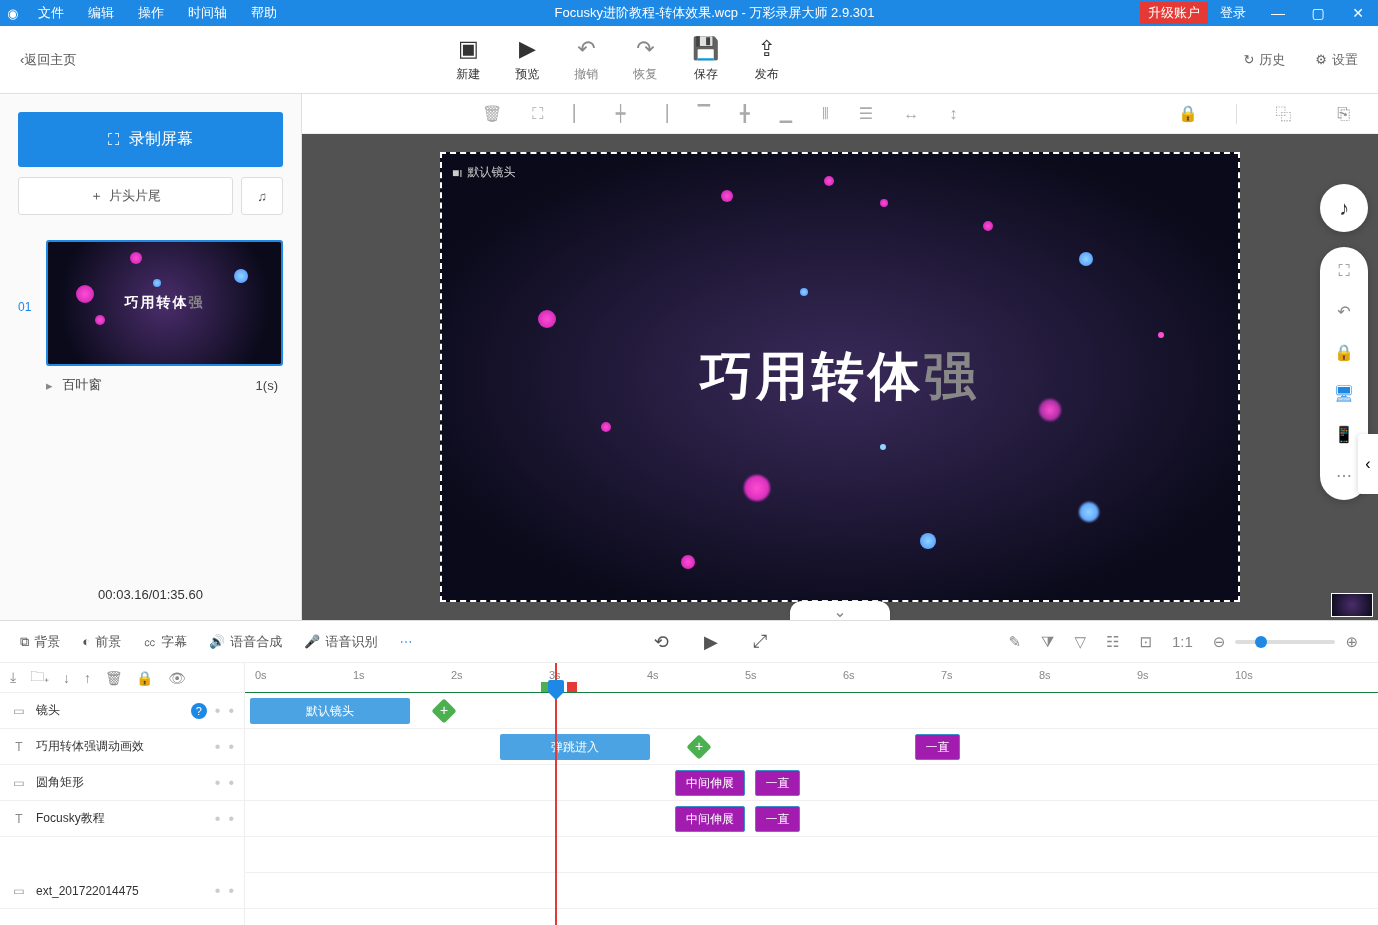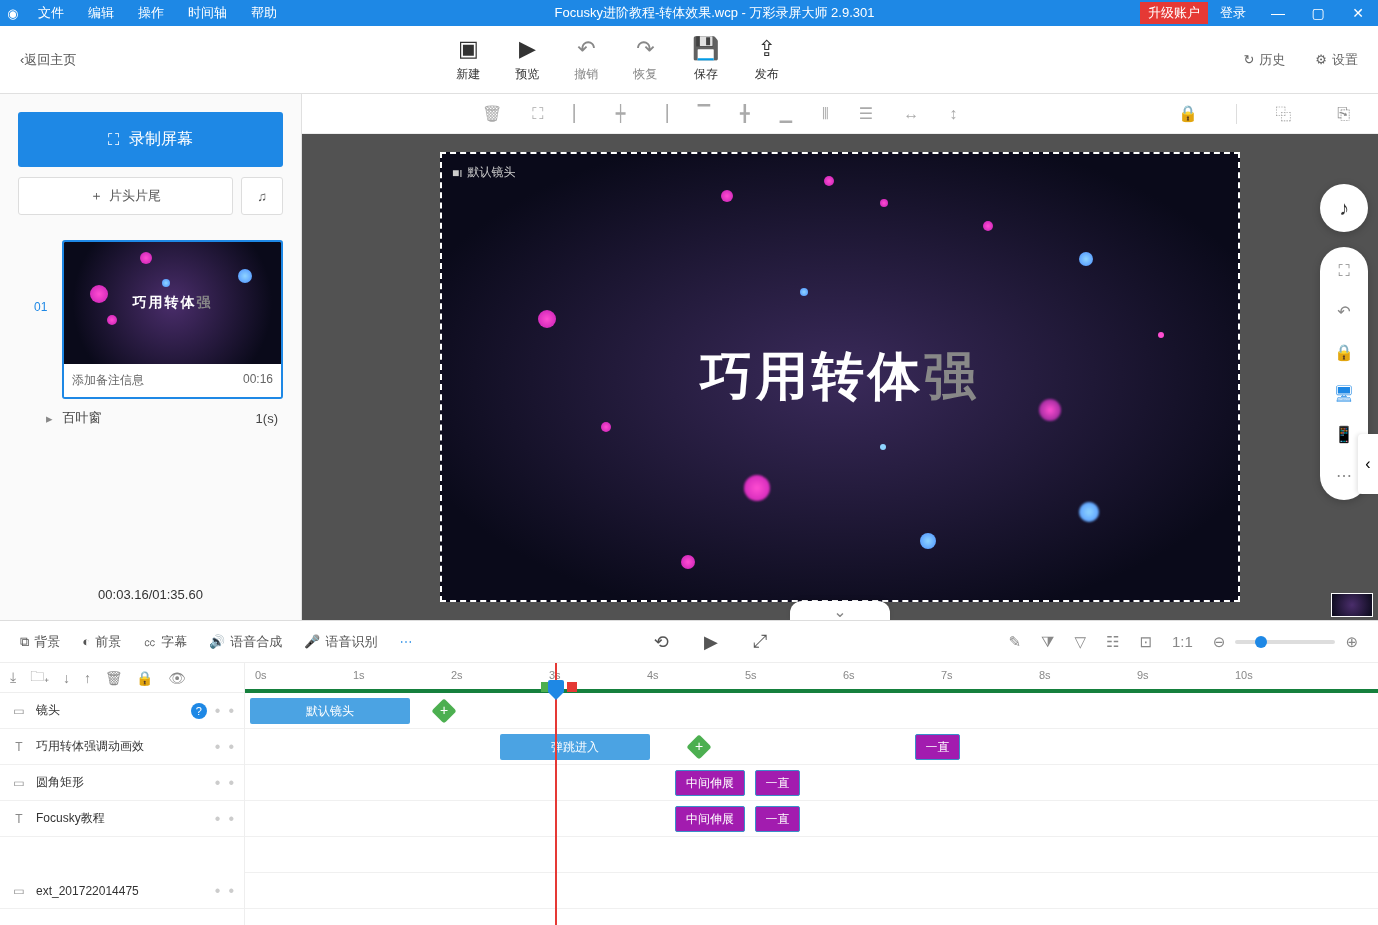--- a/index.html
+++ b/index.html
@@ -20,21 +20,21 @@
 .toolbar-right { display: flex; gap: 30px; }
 .tool-icon { color: #666; cursor: pointer; font-size: 18px; display: flex; align-items: center; gap: 5px; font-size: 13px;}
 .main-row { flex: 1; display: flex; overflow: hidden; }
 .sidebar { width: 302px; background: #fafafa; border-right: 1px solid #e0e0e0; padding: 18px; display: flex; flex-direction: column; gap: 10px;}
 .record-btn { background: #1e88e5; color: #fff; height: 55px; border-radius: 3px; display: flex; align-items: center; justify-content: center; gap: 10px; font-size: 16px; cursor: pointer; }
 .sub-btns { display: flex; gap: 8px; }
 .sub-btn { flex: 1; border: 1px solid #ddd; background: #fff; height: 38px; display: flex; align-items: center; justify-content: center; gap: 6px; font-size: 13px; cursor: pointer; border-radius: 3px; color: #555;}
 .sub-btn.music { flex: 0 0 42px; }
 .slide-list { flex: 1; overflow-y: auto; }
 .slide-item { display: flex; gap: 8px; margin-top: 15px;}
-.slide-num { width: 20px; font-size: 12px; color: #1e88e5; padding-top: 60px; margin-left: 16px;}
+.slide-num { width: 20px; font-size: 12px; color: #1e88e5; padding-top: 60px;}
 .slide-num.gray { color: #888; }
 .slide-card { flex: 1; border: 2px solid #1e88e5; border-radius: 3px; overflow: hidden; }
 .slide-card.plain { border-color: #ddd; }
 .thumb { height: 122px; background: radial-gradient(circle, #4a2d6b 0%, #0a0a1a 80%); position: relative; display: flex; align-items: center; justify-content: center;}
 .thumb-text { color: #fff; font-size: 14px; font-weight: bold; letter-spacing: 2px;}
 .thumb-text .dim { color: #888;}
 .slide-caption { background: #fff; padding: 8px; display: flex; justify-content: space-between; font-size: 12px; color: #666;}
 .effect-row { display: flex; align-items: center; gap: 10px; padding: 10px 5px 5px 28px; font-size: 13px; color: #444;}
 .effect-row .play { color: #888;}
 .time-display { text-align: center; font-size: 13px; color: #333; padding: 6px 0 0 0; }
@@ -86,21 +86,21 @@
 .tl-zoom .thumb-z { position: absolute; left: 20px; top: -4px; width: 12px; height: 12px; background: #1e88e5; border-radius: 50%;}
 .tl-body { flex: 1; display: flex; overflow: hidden;}
 .tl-left { width: 245px; border-right: 1px solid #eee;}
 .tl-left-tools { height: 30px; display: flex; align-items: center; gap: 14px; padding: 0 10px; border-bottom: 1px solid #eee; color: #888; font-size: 14px;}
 .track-header { height: 36px; display: flex; align-items: center; padding: 0 10px; border-bottom: 1px solid #f0f0f0; font-size: 12px; color: #333; gap: 8px;}
 .track-header .ticon { width: 18px; text-align: center; color: #888;}
 .track-header .tname { flex: 1; overflow: hidden; text-overflow: ellipsis; white-space: nowrap;}
 .track-header .dot { color: #ccc; font-size: 16px;}
 .track-header .help { width: 16px; height: 16px; background: #1e88e5; color: #fff; border-radius: 50%; text-align: center; line-height: 16px; font-size: 11px;}
 .tl-right { flex: 1; position: relative;}
-.ruler { height: 30px; border-bottom: 4px solid #15803d; position: relative; font-size: 11px; color: #888;}
+.ruler { height: 30px; border-bottom: 1px solid #15803d; position: relative; font-size: 11px; color: #888;}
 .ruler .tick { position: absolute; top: 6px;}
 .track-row { height: 36px; border-bottom: 1px solid #f0f0f0; position: relative;}
 .clip { position: absolute; top: 5px; height: 26px; border-radius: 2px; display: flex; align-items: center; justify-content: center; color: #fff; font-size: 12px; cursor: pointer;}
 .clip.blue { background: #4ba3e3;}
 .clip.blue2 { background: #a21caf; border: 1px solid #3a8fc9;}
 .diamond { position: absolute; width: 18px; height: 18px; background: #4caf50; transform: rotate(45deg); top: 9px; border-radius: 3px;}
 .diamond::after { content: '+'; color: #fff; position: absolute; transform: rotate(-45deg); left: 4px; top: 0px; font-size: 14px;}
 .playhead { position: absolute; top: 0; bottom: 0; width: 2px; background: #e53935; left: 310px;}
 .playhead::before { content: ''; position: absolute; top: 17px; left: -7px; width: 16px; height: 12px; background: #1e88e5; border-radius: 2px 2px 0 0;}
 .playhead::after{content:'';position:absolute;top:29px;left:-7px;border-left:8px solid transparent;border-right:8px solid transparent;border-top:8px solid #1e88e5;}
@@ -191,24 +191,20 @@
         <div class="slide-card">
           <div class="thumb">
             <div class="particles">
                 <div class="p p1"></div>
                 <div class="p p4"></div>
                 <div class="p p6"></div>
                 <div class="p p7"></div>
                 <div class="p p2"></div>
               </div>
             <div class="thumb-text"><span>巧用转体</span><span class="dim">强</span></div>
-          </div>
-          <div class="slide-caption">
-            <span>添加备注信息</span>
-            <span>00:16</span>
           </div>
         </div>
       </div>
       <div class="effect-row">
         <span class="play">▸</span>
         <span style="flex:1">百叶窗</span>
         <span>1(s)</span>
       </div>
     </div>
     <div class="time-display">00:03.16/01:35.60</div>

